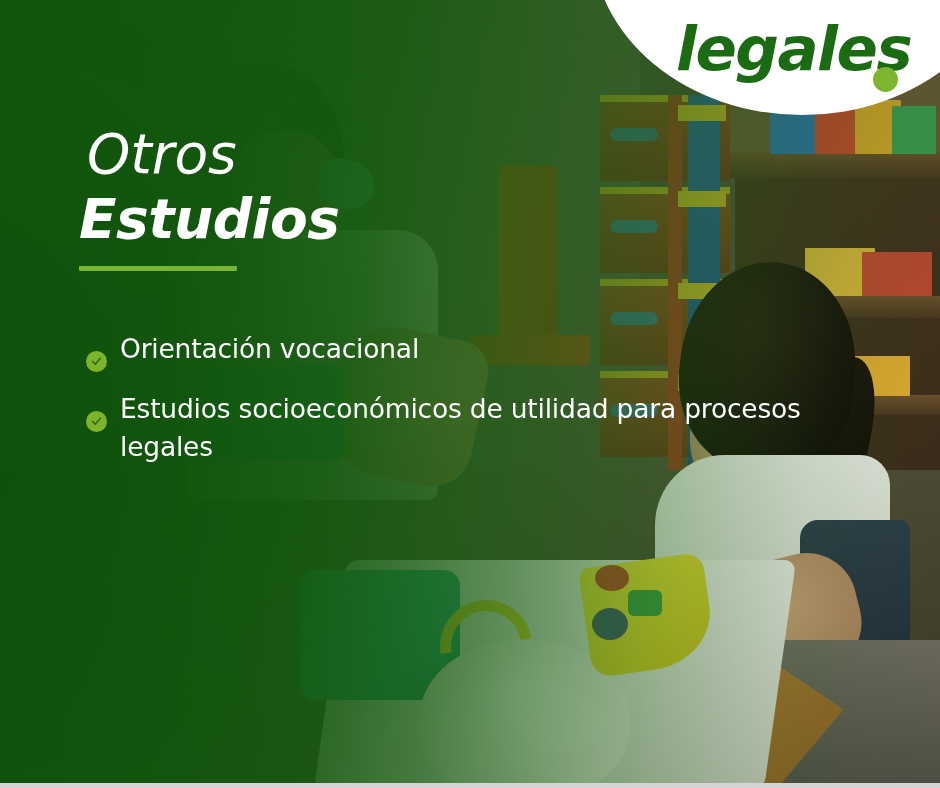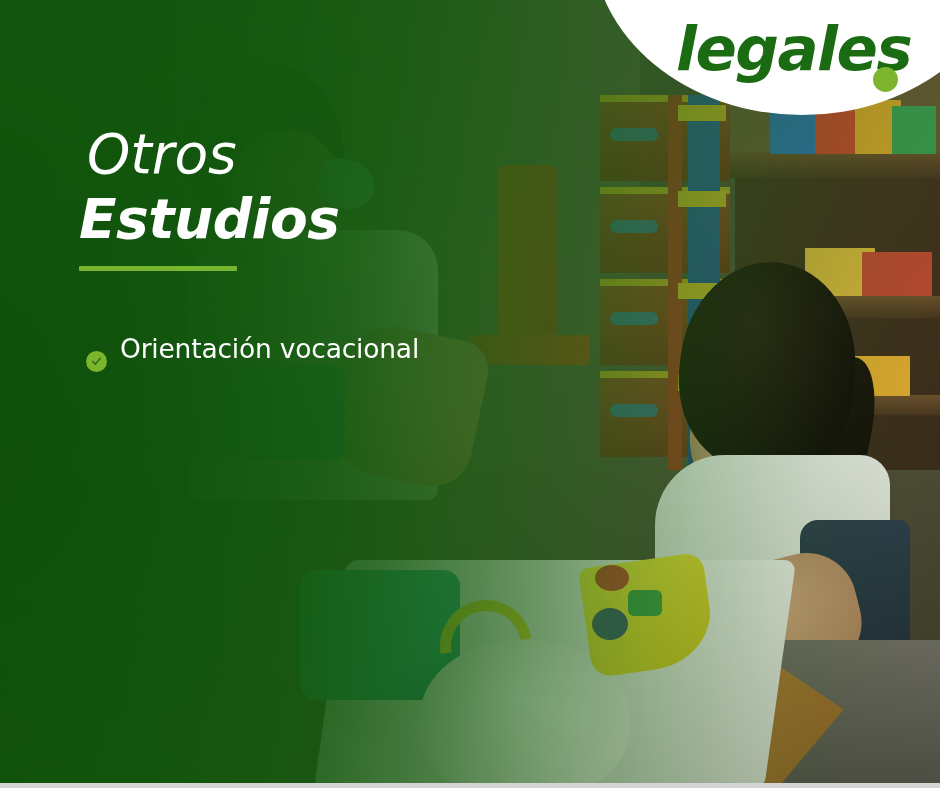--- a/index.html
+++ b/index.html
@@ -458,18 +458,26 @@
     <li class="bullet-item">
       <span class="bullet-icon" style="background:#7ab52c;">
         <svg width="13" height="13" viewBox="0 0 13 13" aria-hidden="true">
           <path d="M2.7 6.6 L5.2 9.3 L10.3 3.3" fill="none" stroke="#2d6b14" stroke-width="1.5" stroke-linecap="round" stroke-linejoin="round"></path>
         </svg>
       </span>
       <span class="bullet-text">Orientación vocacional</span>
     </li>
 
 
+    <li class="bullet-item">
+      <span class="bullet-icon" style="background:#7ab52c;">
+        <svg width="13" height="13" viewBox="0 0 13 13" aria-hidden="true">
+          <path d="M2.7 6.6 L5.2 9.3 L10.3 3.3" fill="none" stroke="#2d6b14" stroke-width="1.5" stroke-linecap="round" stroke-linejoin="round"></path>
+        </svg>
+      </span>
+      <span class="bullet-text">Estudios socioeconómicos de utilidad para procesos legales</span>
+    </li>
 
   </ul>
 
   <div class="bottom-strip"></div>
 
 </div>
 
 </body></html>

